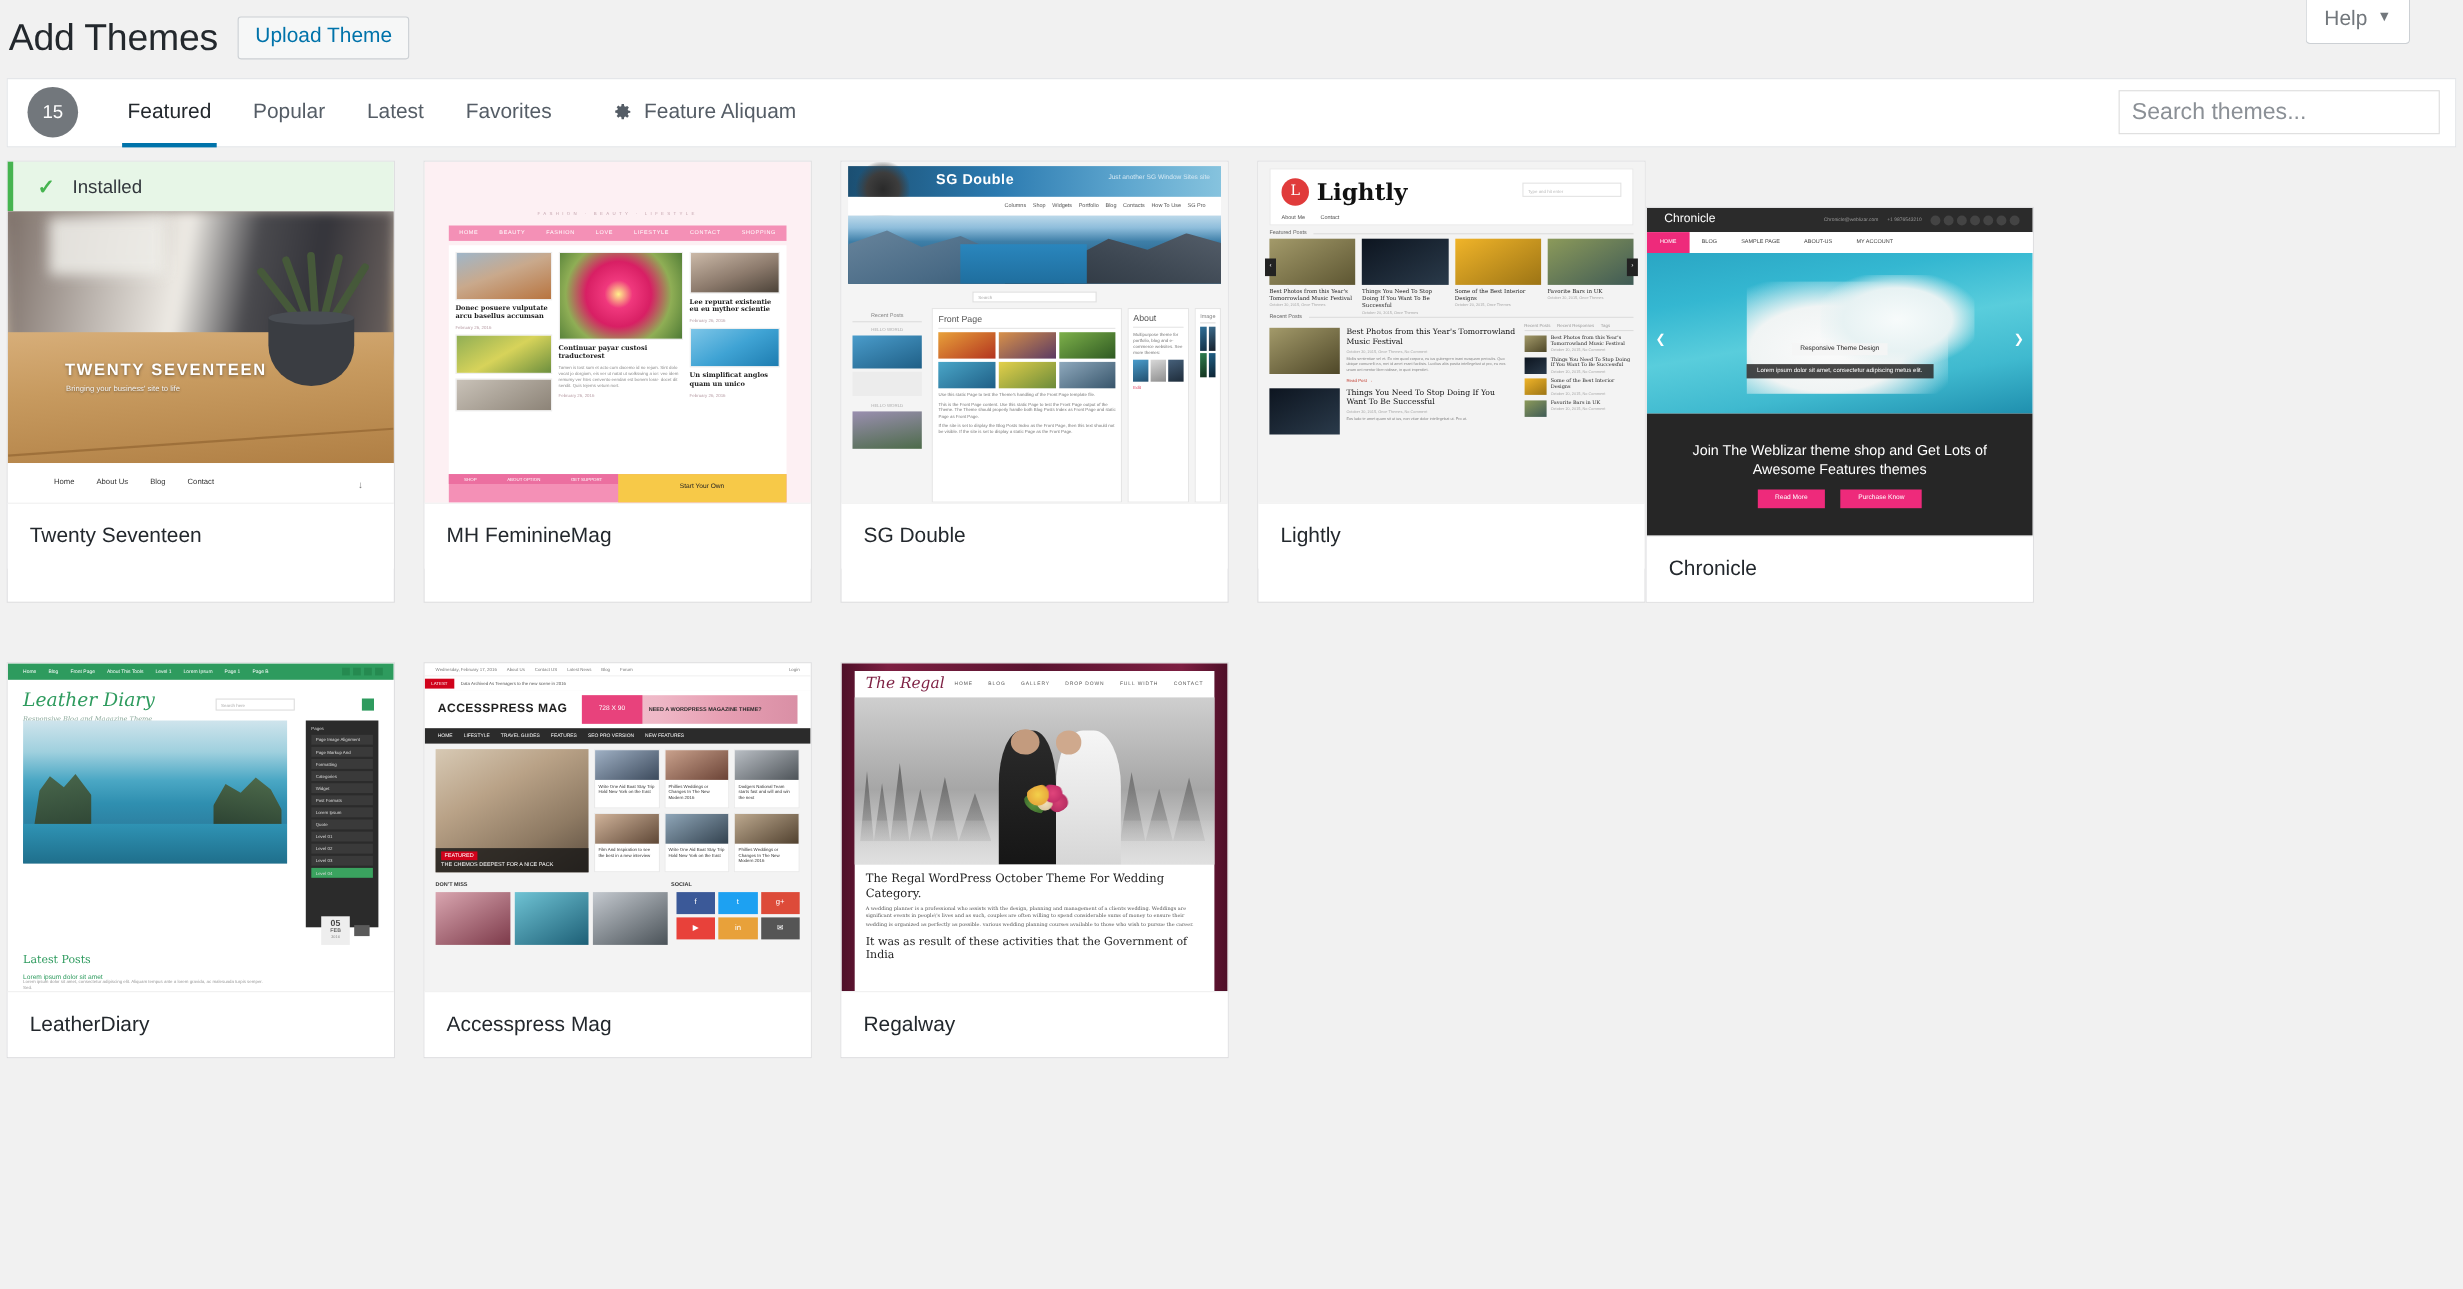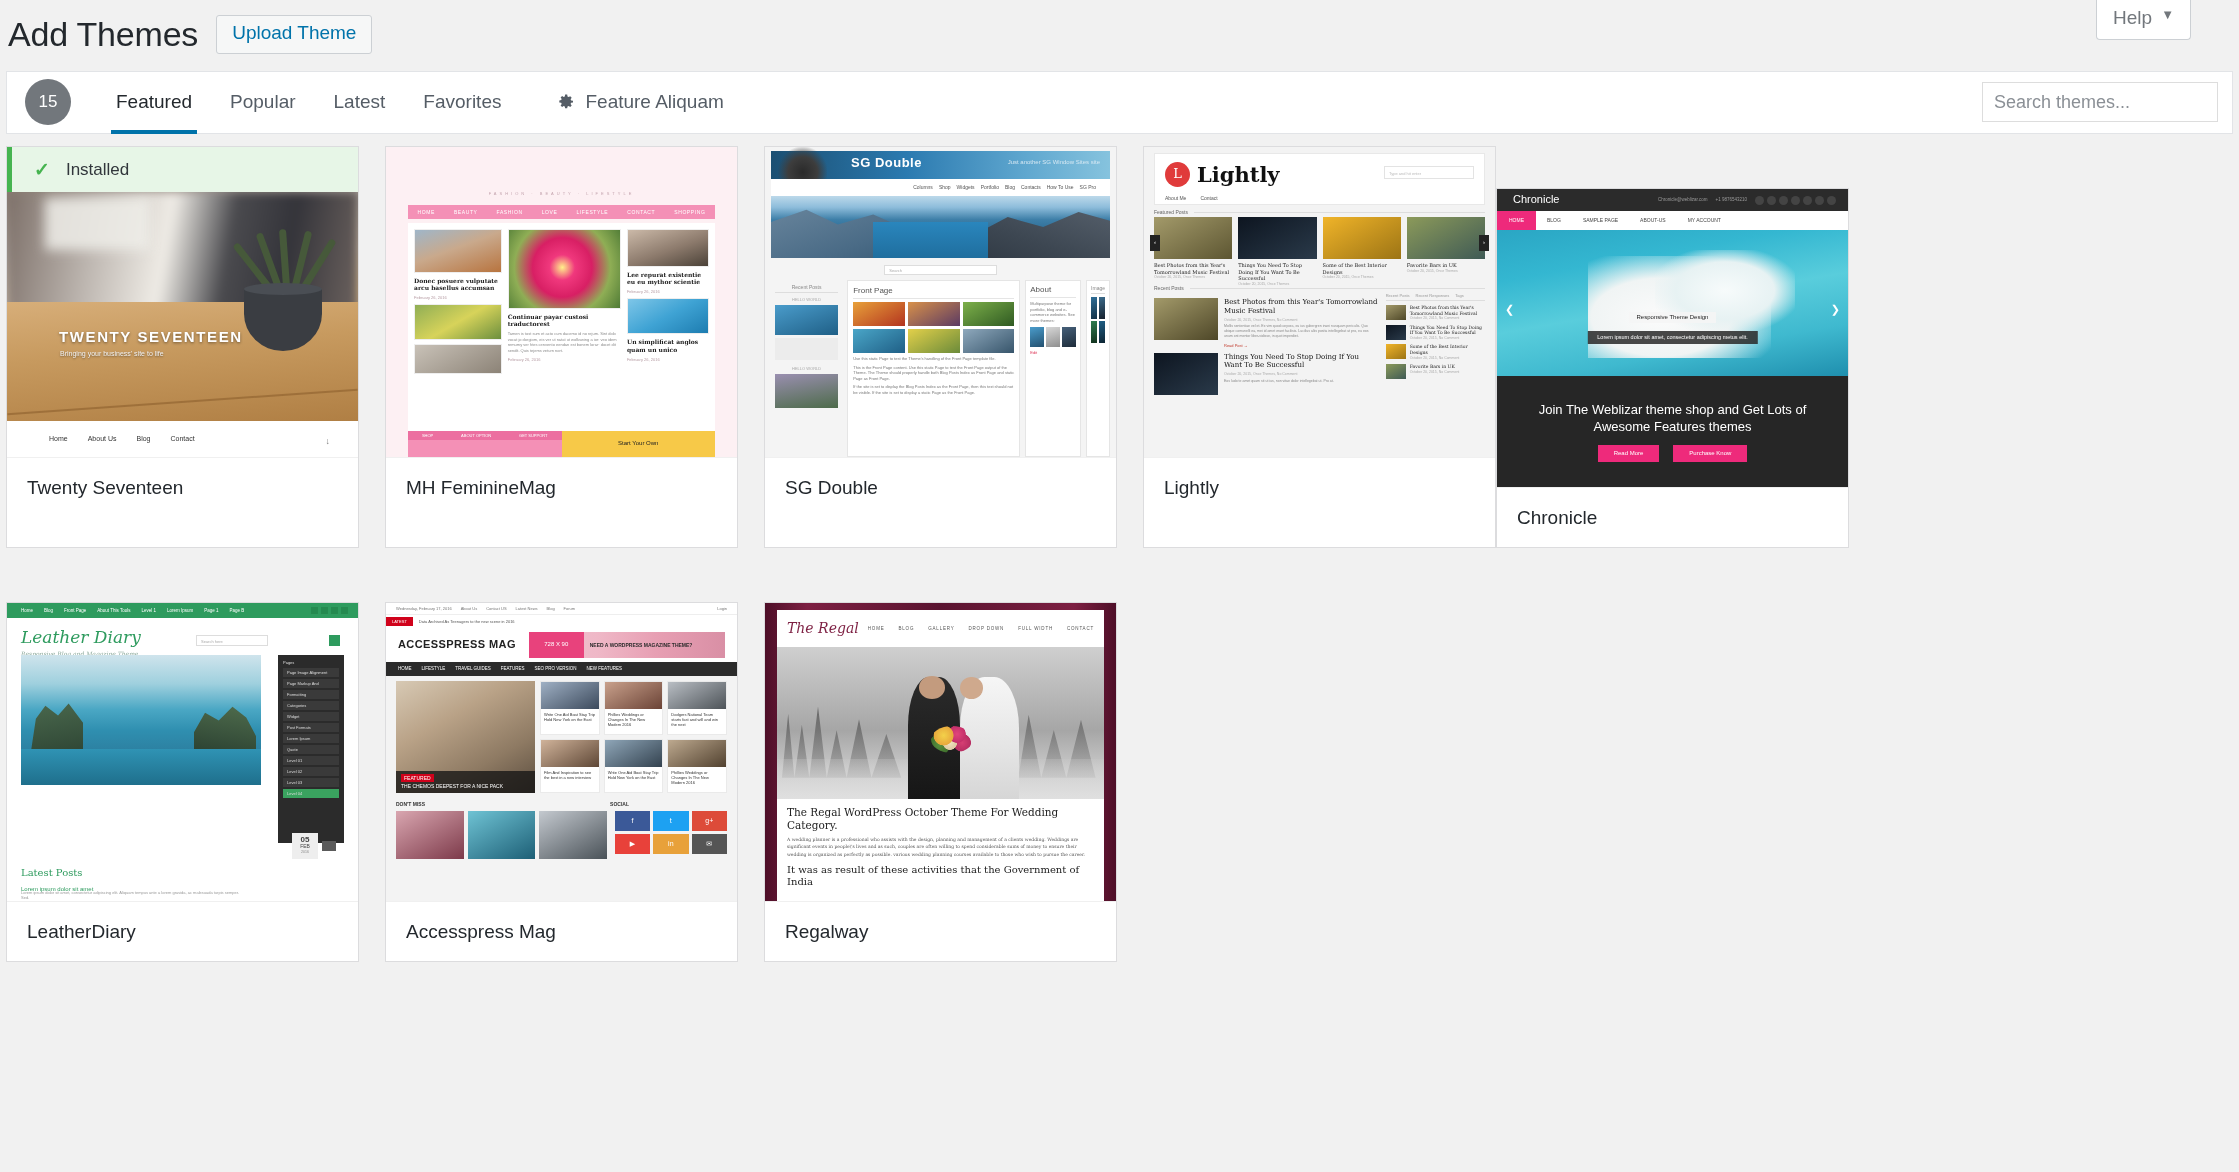--- a/index.html
+++ b/index.html
@@ -78,24 +78,24 @@
   .nav-tab.active::after {
     content:""; position: absolute; left: 14px; right: 14px; bottom: -1px;
     height: 4px; background: #0073aa;
   }
   .nav-tab.feature-filter { display: flex; align-items: center; gap: 10px; margin-left: 16px; }
   .gear {
     width: 20px; height: 20px; display:inline-block;
   }
   .search-wrap { margin-left: auto; }
   .search-input {
-    width: 236px; height: 40px;
+    width: 292px; height: 40px;
     border: 1px solid #ddd;
     background: #fff;
-    font-size: 18px;
+    font-size: 21px;
     color: #72777c;
     padding: 0 11px;
     font-family: "Liberation Sans", sans-serif;
     outline: none;
   }
   .search-input::placeholder { color: #8b9096; }
 
   
   .theme-grid {
     position: absolute; left: 6px; right: 6px; top: 134px;
@@ -301,21 +301,21 @@
   .ap-dm{position:absolute;left:10px;top:198px;font-size:5px;font-weight:bold;color:#333;}
   .ap-soc{position:absolute;right:108px;top:198px;font-size:5px;font-weight:bold;color:#333;}
   .ap-dgrid{position:absolute;left:10px;top:208px;width:60%;display:grid;grid-template-columns:repeat(3,1fr);gap:4px;}
   .ap-dgrid div{height:48px;}
   .ap-sgrid{position:absolute;right:10px;top:208px;width:32%;display:grid;grid-template-columns:repeat(3,1fr);gap:3px;}
   .ap-sb{height:20px;display:flex;align-items:center;justify-content:center;color:#fff;font-size:7px;}
 
   
   .rg{position:absolute;inset:0;background:linear-gradient(90deg,#4e0f28 0%,#7d1f42 12%,#5a1430 50%,#7d1f42 88%,#4e0f28 100%);}
   .rg-inner{position:absolute;left:12px;right:12px;top:7px;bottom:0;background:#fff;}
-  .rg-head{height:37px;display:flex;align-items:center;padding:0 10px;}
+  .rg-head{height:24px;display:flex;align-items:center;padding:0 10px;}
   .rg-logo{font-family:"DejaVu Serif",serif;font-style:italic;font-size:14px;color:#7d1f42;}
   .rg-nav{margin-left:auto;display:flex;gap:14px;font-size:4.5px;color:#555;letter-spacing:.8px;}
   .rg-hero{height:152px;overflow:hidden;position:relative;
     background:linear-gradient(180deg,#cfcfcf 0%,#b9b9b9 30%,#a6a6a6 55%,#c9c9c9 80%,#dcdcdc 100%);}
   .rg-trees{position:absolute;left:0;top:26%;width:38%;height:60%;
     background:linear-gradient(180deg,rgba(60,60,60,.75) 0%,rgba(120,120,120,.35) 100%);
     clip-path:polygon(4% 100%,9% 30%,14% 100%,20% 42%,26% 100%,33% 22%,40% 100%,48% 48%,56% 100%,66% 36%,76% 100%,88% 52%,100% 100%);}
   .rg-trees2{position:absolute;right:0;top:30%;width:32%;height:56%;
     background:linear-gradient(180deg,rgba(70,70,70,.7) 0%,rgba(130,130,130,.3) 100%);
     clip-path:polygon(0 100%,8% 40%,18% 100%,28% 26%,40% 100%,52% 44%,64% 100%,78% 32%,92% 100%);}

